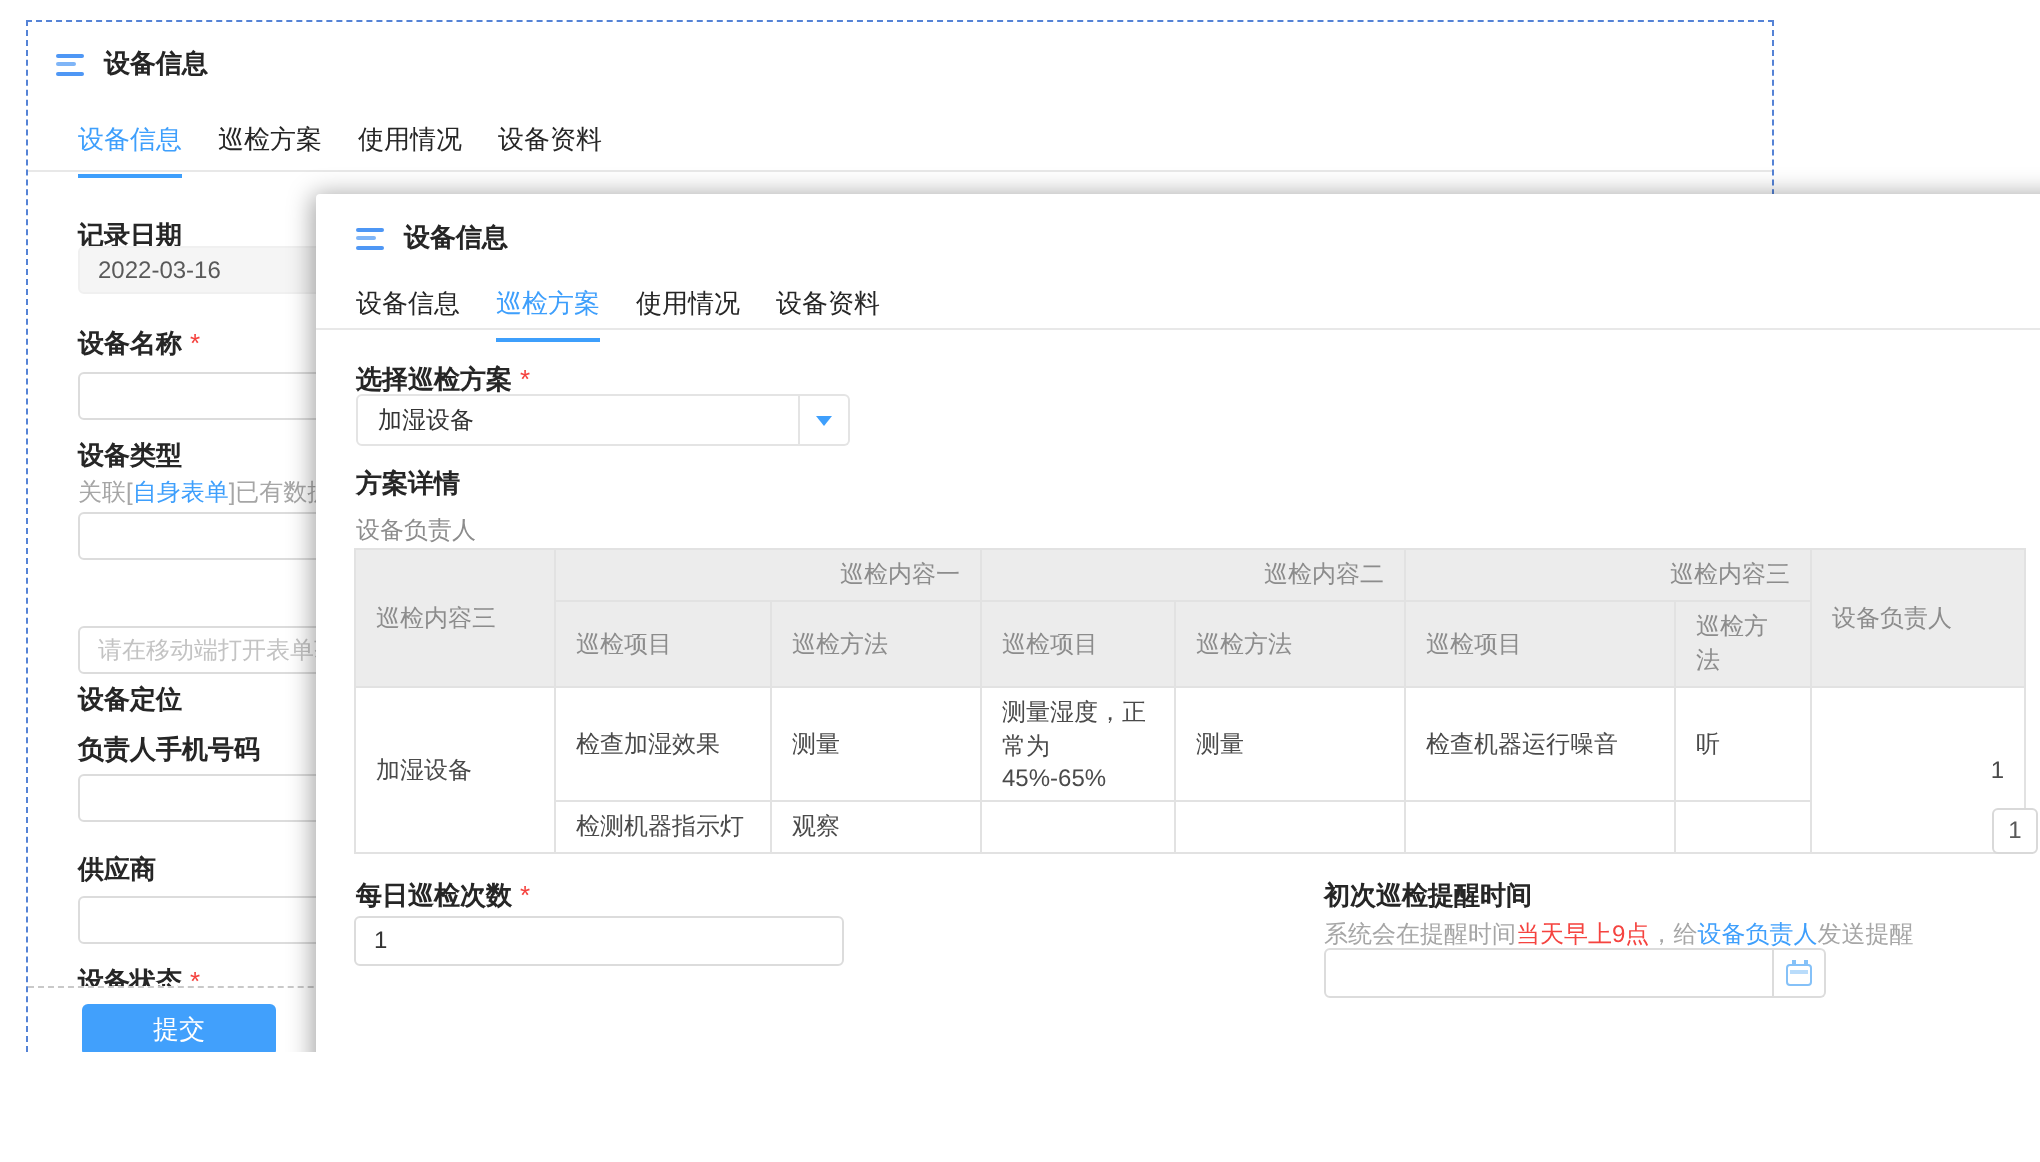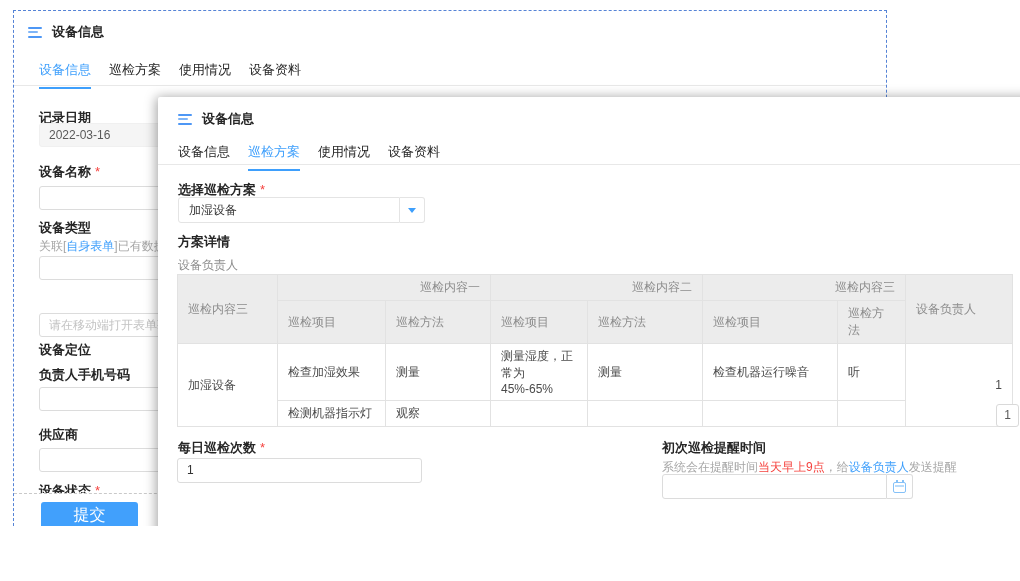--- a/index.html
+++ b/index.html
@@ -28,21 +28,21 @@
   .field-label { position:absolute; left:25px; font-size:13px; font-weight:700; color:#262626; white-space:nowrap; }
   .req { color:#F5433F; margin-left:4px; font-weight:400; }
   .txt-input { position:absolute; left:25px; width:280px; height:24px; border:1px solid #DCDCDC; border-radius:3px; background:#fff; font-size:12px; color:#333; line-height:22px; padding-left:9px; }
   .txt-input.disabled { background:#F5F5F5; border-color:#F0F0F0; color:#595959; }
   .placeholder { color:#C3C3C3; }
   .helper { position:absolute; left:25px; font-size:12px; color:#A6A6A6; white-space:nowrap; }
   .link { color:#3E9FFC; }
   .red { color:#F5433F; }
 
   .bg-footer { position:absolute; left:0; right:0; top:482px; height:37px; background:#fff; border-top:1px dashed #C9C9C9; }
-  .submit-btn { background:#41A0FC; color:#fff; font-size:16px; border:none; border-radius:3px; text-align:center; cursor:pointer; }
+  .submit-btn { background:#41A0FC; color:#fff; font-size:13px; border:none; border-radius:3px; text-align:center; cursor:pointer; }
   .bg-submit { position:absolute; left:27px; top:8px; width:97px; height:26px; line-height:26px; }
 
   
   .modal {
     position:absolute; left:158px; top:97px; width:880px; height:474px;
     background:#fff; border-radius:2px;
     box-shadow:0 2px 12px 2px rgba(0,0,0,0.35);
   }
   .m-header { position:absolute; left:20px; top:13px; display:flex; align-items:center; }
   .m-tabs { left:20px; top:46px; }

